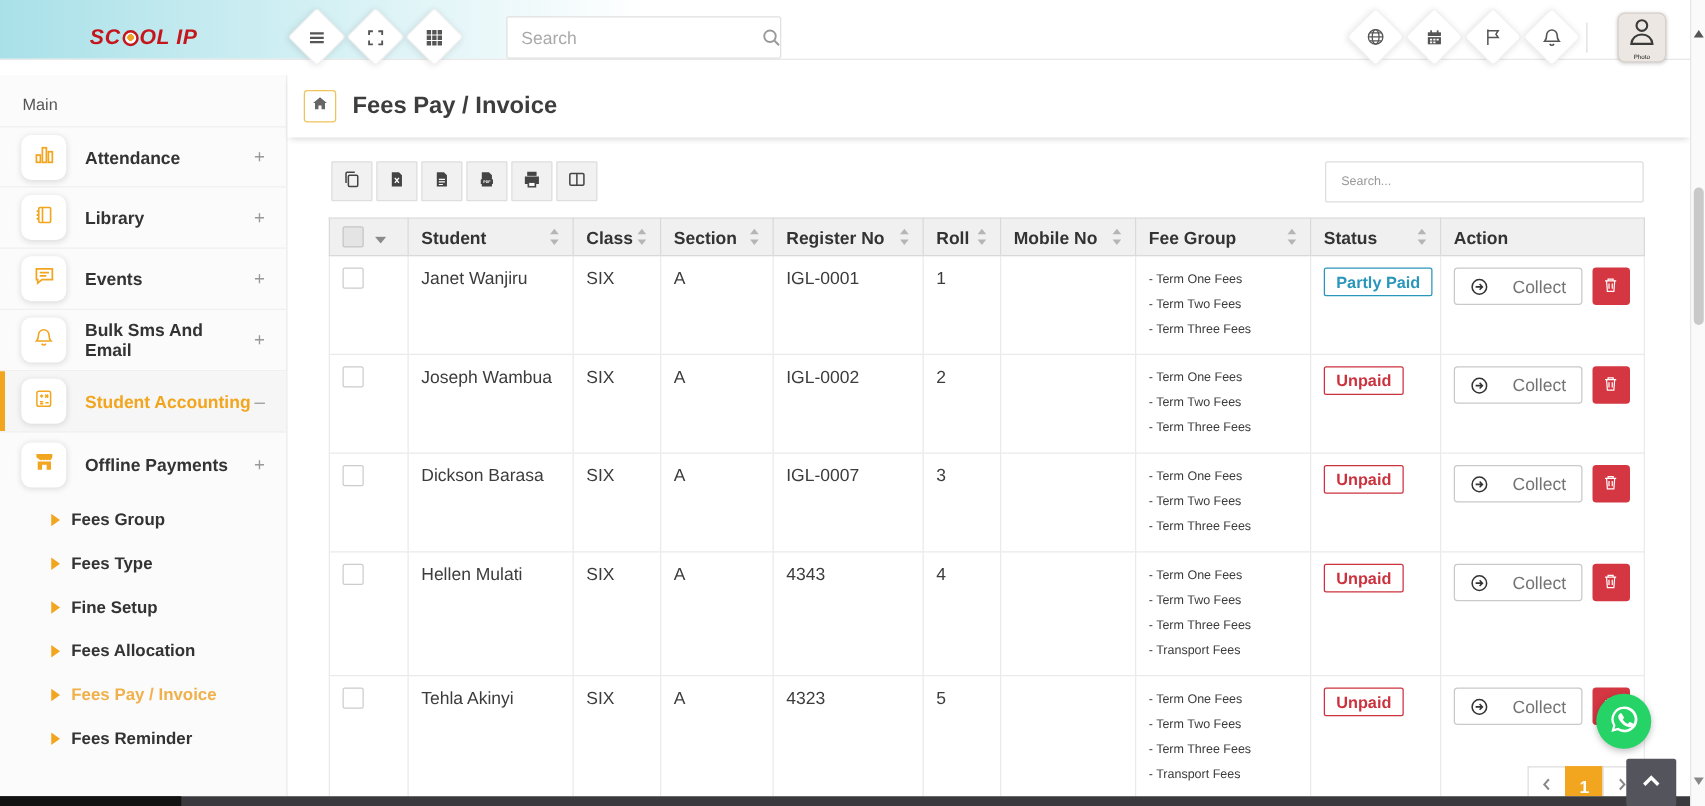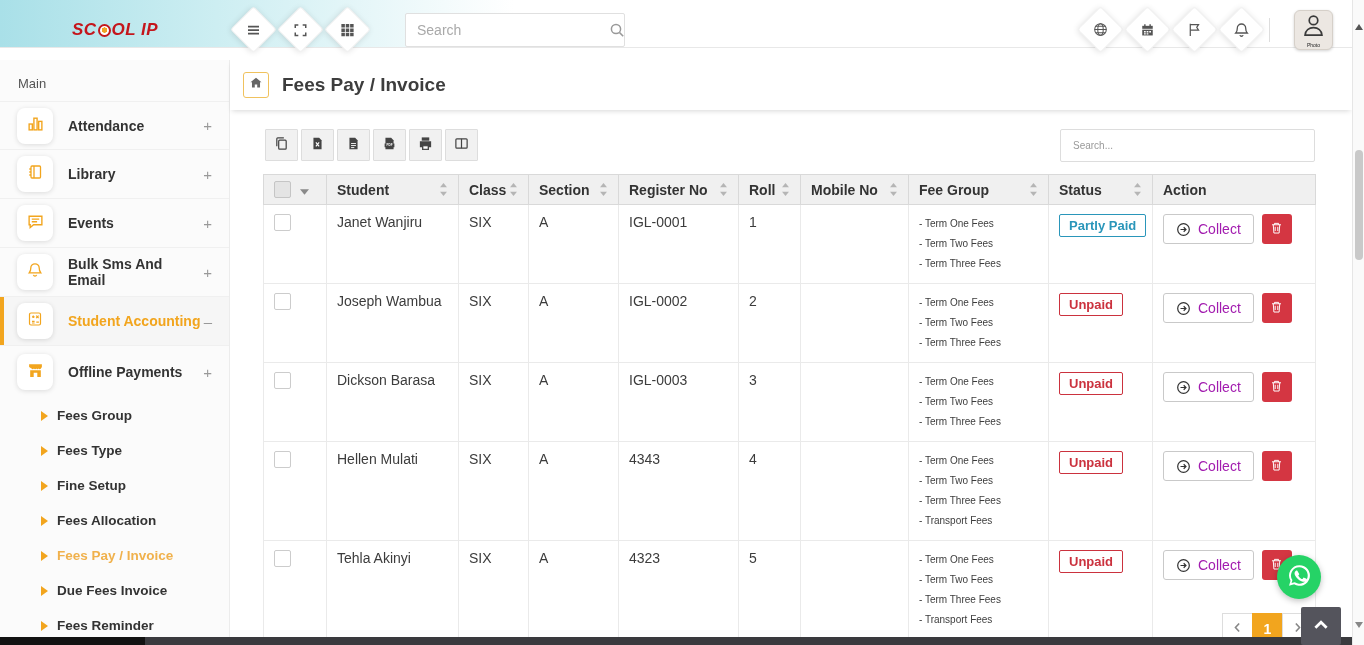--- a/index.html
+++ b/index.html
@@ -81,22 +81,22 @@
   .fees-table td{border:1px solid #eaeaea;vertical-align:top;padding:9px 10px;font-size:14px;color:#3c3c3c;}
   .fee-line{font-size:10px;line-height:20px;color:#3c3c3c;}
   .cb{width:17px;height:17px;border:1px solid #ccc;border-radius:2px;background:#fff;display:inline-block;cursor:pointer;}
   .cb.header{background:#e4e4e4;border-color:#c5c5c5;}
   .sort{display:flex;cursor:pointer;}
   .badge{display:inline-block;padding:3px 9px;font-size:13px;font-weight:bold;border-radius:2px;
     border:1px solid;background:#fff;white-space:nowrap;}
   .badge.partly{color:var(--partly);border-color:var(--partly);}
   .badge.unpaid{color:var(--unpaid);border-color:var(--unpaid);}
   .action-cell{display:flex;gap:8px;align-items:flex-start;}
-  .collect-btn{display:inline-flex;align-items:center;gap:7px;height:30px;padding:0 12px;background:#fff;
-    border:1px solid #c9c9c9;border-radius:3px;font-size:14px;color:#a21caf;cursor:pointer;font-family:inherit;}
+  .collect-btn{display:inline-flex;align-items:center;gap:19px;height:30px;padding:0 12px;background:#fff;
+    border:1px solid #c9c9c9;border-radius:3px;font-size:14px;color:#737373;cursor:pointer;font-family:inherit;}
   .collect-btn .ci{display:flex;}
   .delete-btn{width:30px;height:30px;background:var(--red);border:none;border-radius:3px;
     display:flex;align-items:center;justify-content:center;cursor:pointer;padding:0;}
 
   .pagination{position:absolute;right:39px;top:503px;display:flex;}
   .page-btn{width:31px;height:32px;display:flex;align-items:center;justify-content:center;
     border:1px solid #ddd;background:#fff;color:#777;cursor:pointer;margin-left:-1px;font-family:inherit;}
   .page-btn.current{background:var(--accent);border-color:var(--accent);color:#fff;font-weight:bold;font-size:14px;}
 
   
@@ -299,24 +299,20 @@
     <span class="tri"></span>
     <span class="slabel sub-label">Fine Setup</span>
   </li>
         <li class="sub-item">
     <span class="tri"></span>
     <span class="slabel sub-label">Fees Allocation</span>
   </li>
         <li class="sub-item active">
     <span class="tri"></span>
     <span class="slabel sub-label">Fees Pay / Invoice</span>
-  </li>
-        <li class="sub-item">
-    <span class="tri"></span>
-    <span class="slabel sub-label">Due Fees Invoice</span>
   </li>
         <li class="sub-item">
     <span class="tri"></span>
     <span class="slabel sub-label">Fees Reminder</span>
   </li>
       </ul>
   </aside>
 
   <main class="content">
     <div class="export-group" id="export-group">
@@ -550,21 +546,21 @@
                     </svg></span>
                 </button>
       </div>
     </td>
   </tr>
           <tr>
     <td><span class="cb"></span></td>
     <td class="c-student">Dickson Barasa</td>
     <td class="c-class">SIX</td>
     <td class="c-section">A</td>
-    <td class="c-register">IGL-0003</td>
+    <td class="c-register">IGL-0007</td>
     <td class="c-roll">3</td>
     <td class="c-mobile"></td>
     <td class="c-feegroup">
               <div class="fee-line">- Term One Fees</div>
               <div class="fee-line">- Term Two Fees</div>
               <div class="fee-line">- Term Three Fees</div>
             </td>
     <td class="c-status"><span class="badge unpaid">Unpaid</span></td>
     <td>
       <div class="action-cell">

